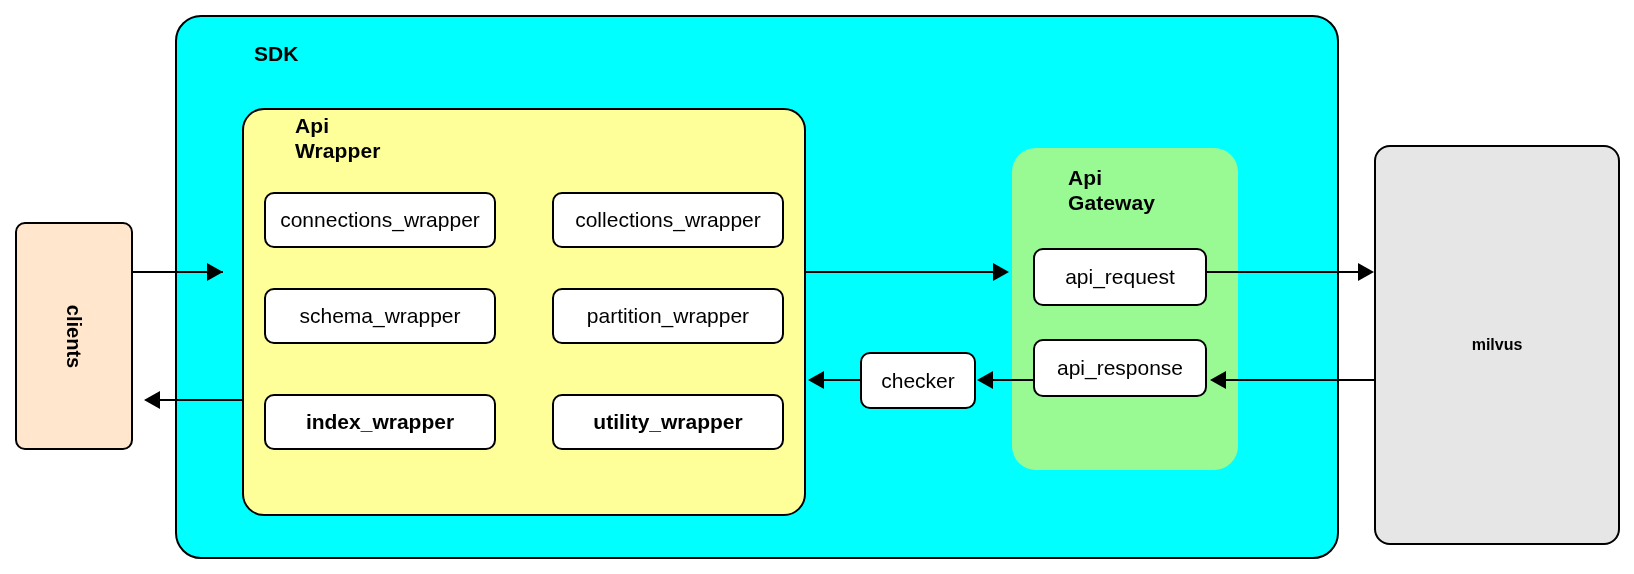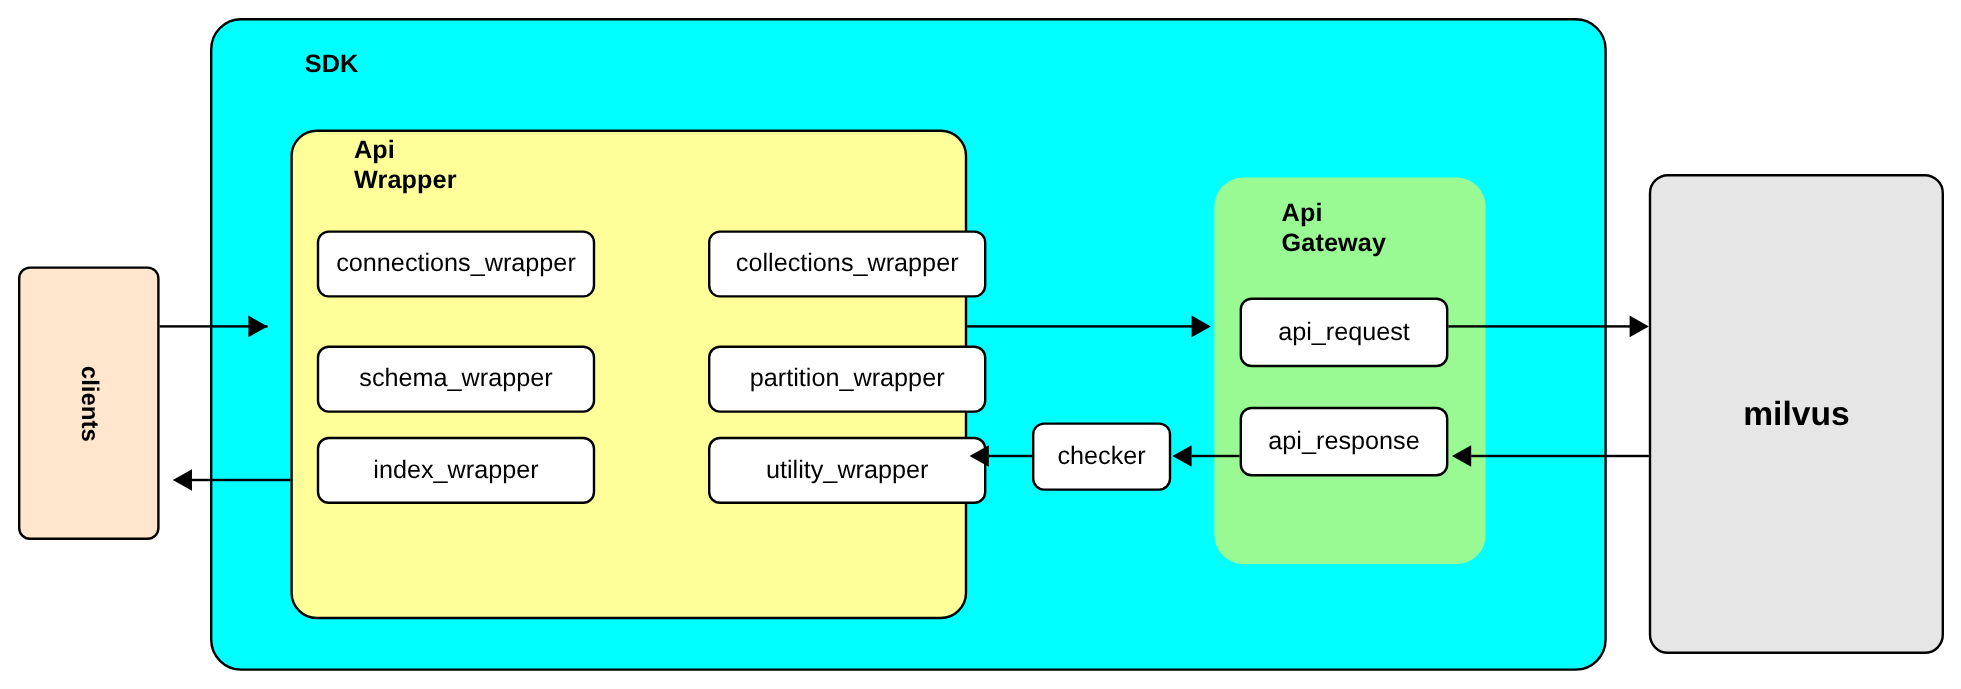--- a/index.html
+++ b/index.html
@@ -75,24 +75,24 @@
   .wrapper-box {
     background: #ffffff;
     border: 2px solid #000000;
     border-radius: 10px;
     width: 232px;
     height: 56px;
     font-size: 21px;
     color: #000000;
   }
   .col-left  { left: 264px; }
-  .col-right { left: 552px; margin-left: 38px; }
+  .col-right { left: 552px; }
   .row-1 { top: 192px; }
   .row-2 { top: 288px; }
-  .row-3 { top: 364px; }
+  .row-3 { top: 394px; font-weight: bold; }
 
   
   #api-gateway-panel {
     left: 1012px;
     top: 148px;
     width: 226px;
     height: 322px;
     background: #99fa94;
     border: none;
     border-radius: 24px;
@@ -146,21 +146,21 @@
 
   
   #milvus-box {
     background: #e6e6e6;
     border: 2px solid #000000;
     border-radius: 16px;
     left: 1374px;
     top: 145px;
     width: 246px;
     height: 400px;
-    font-size: 28px;
+    font-size: 16px;
     font-weight: bold;
     color: #000000;
   }
 
   
   .arrow-line {
     position: absolute;
     background: #000000;
     height: 2px;
   }

